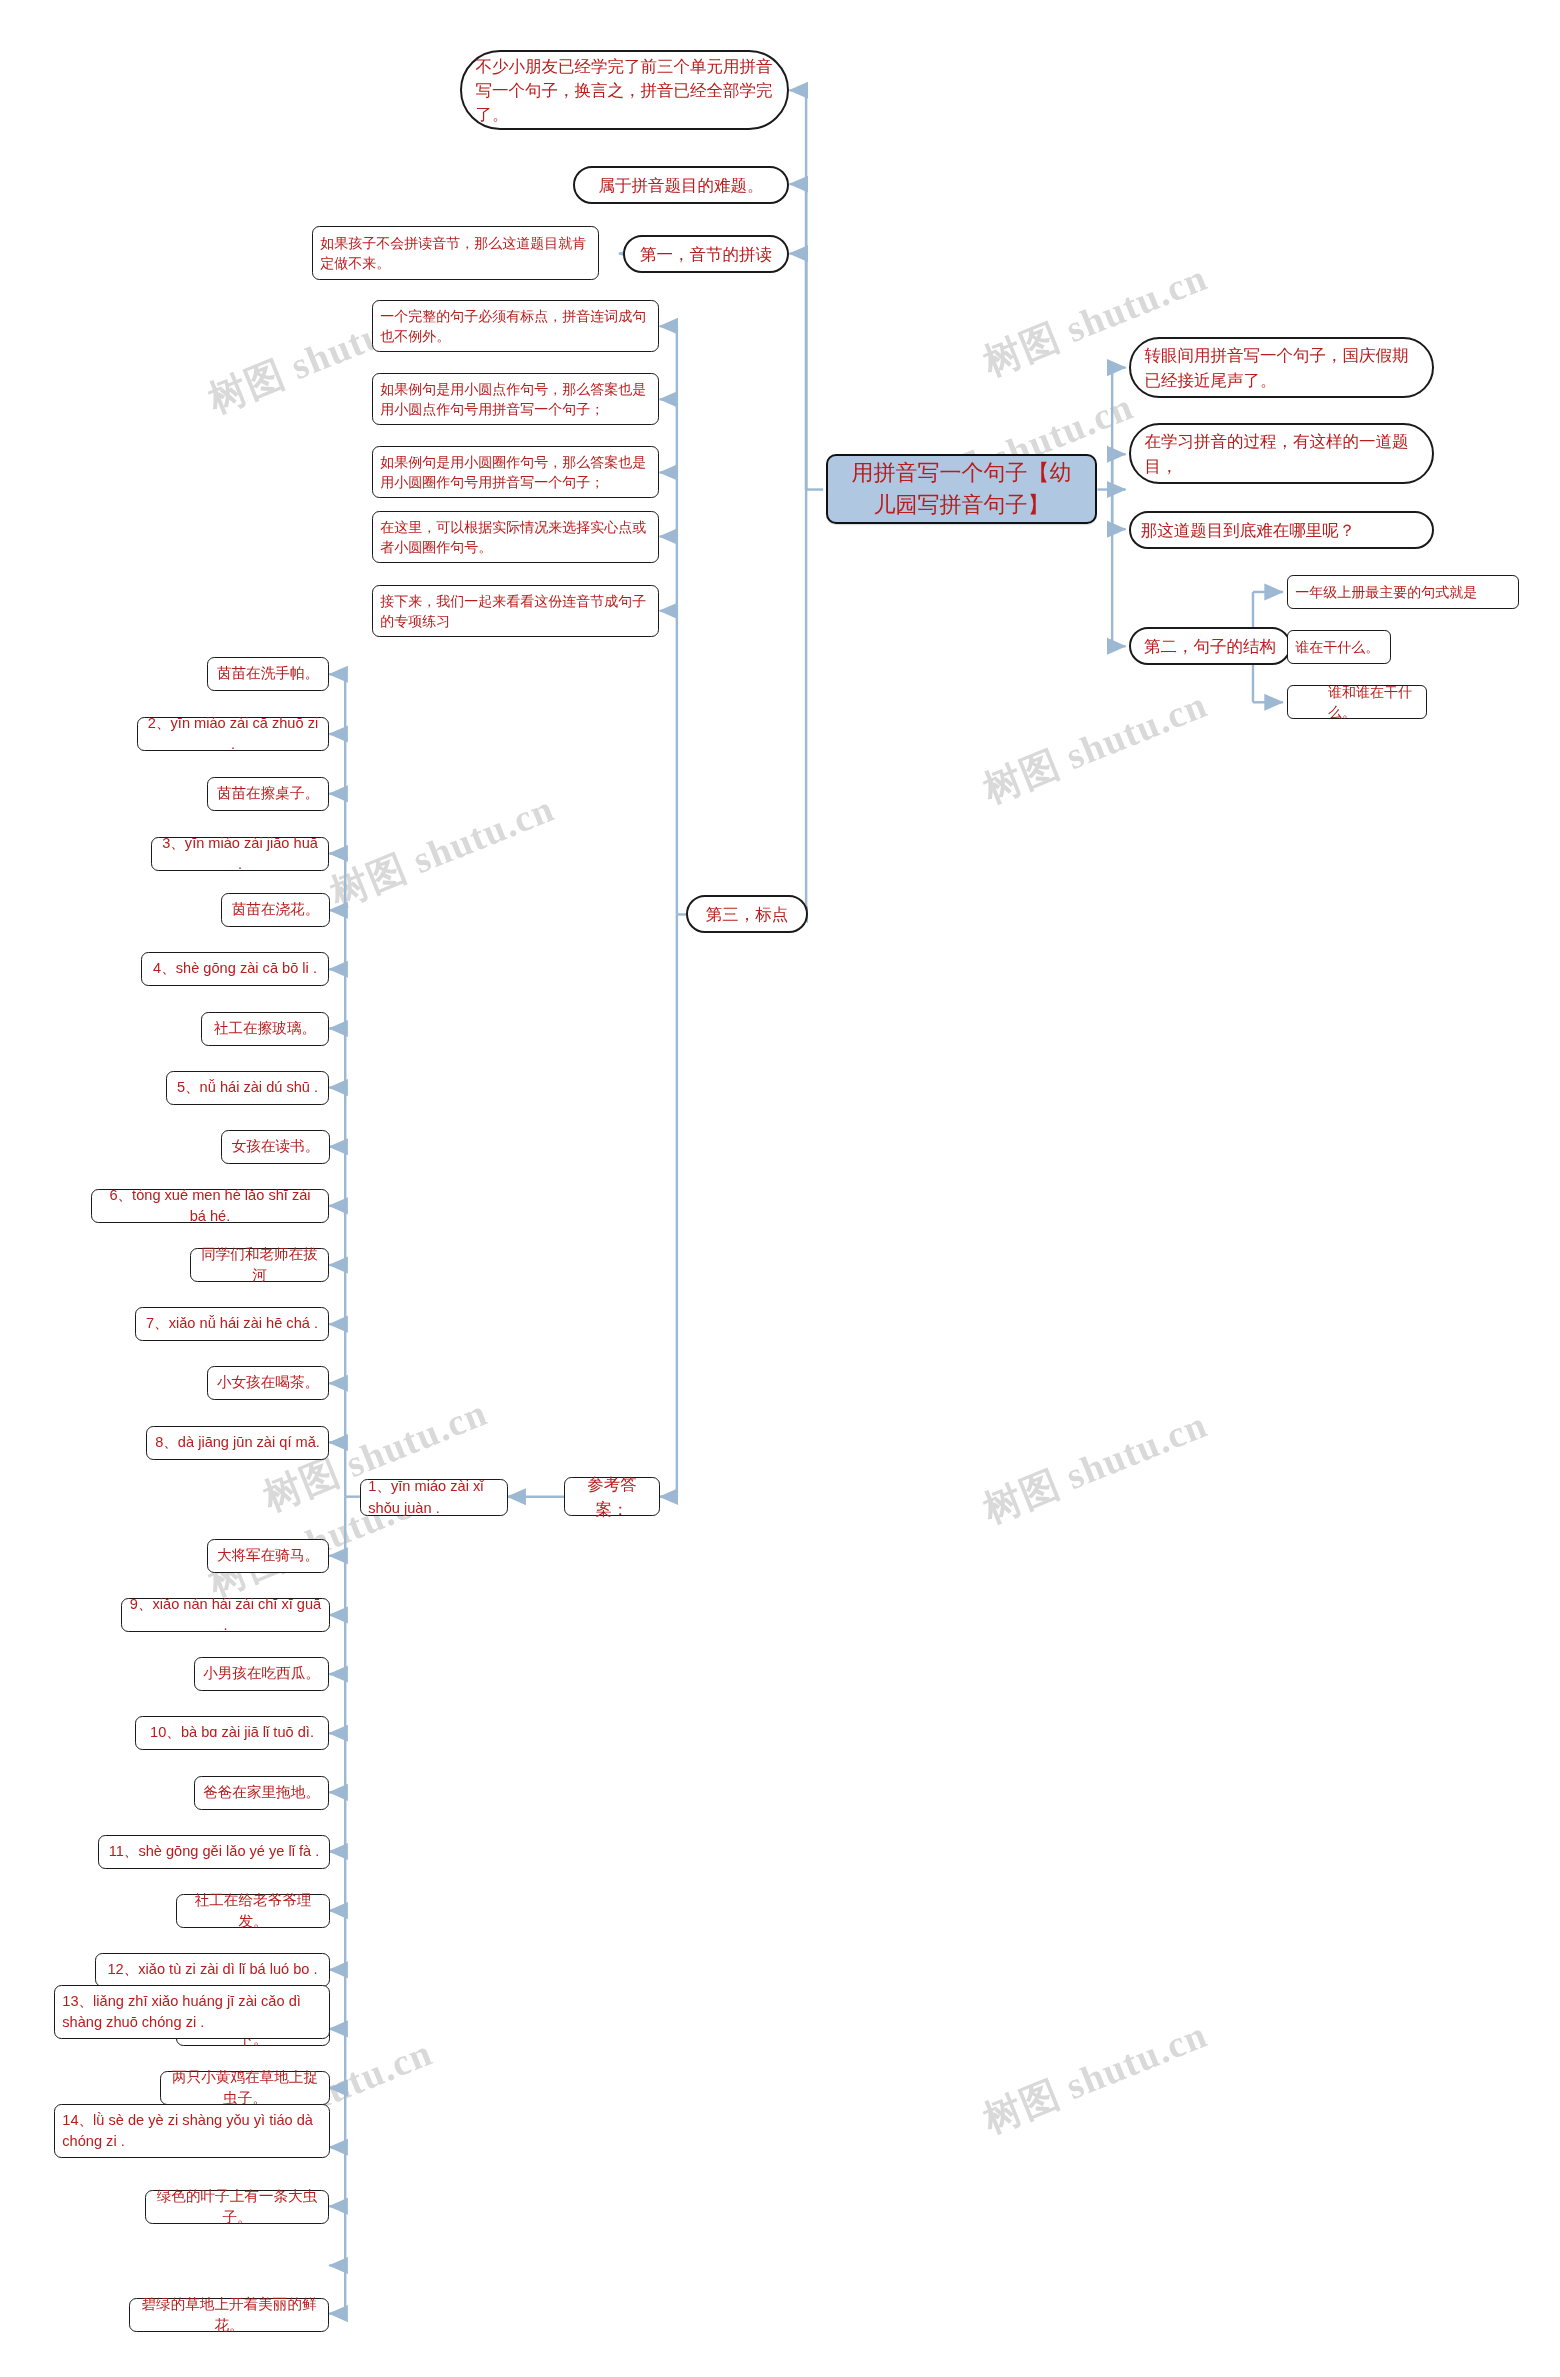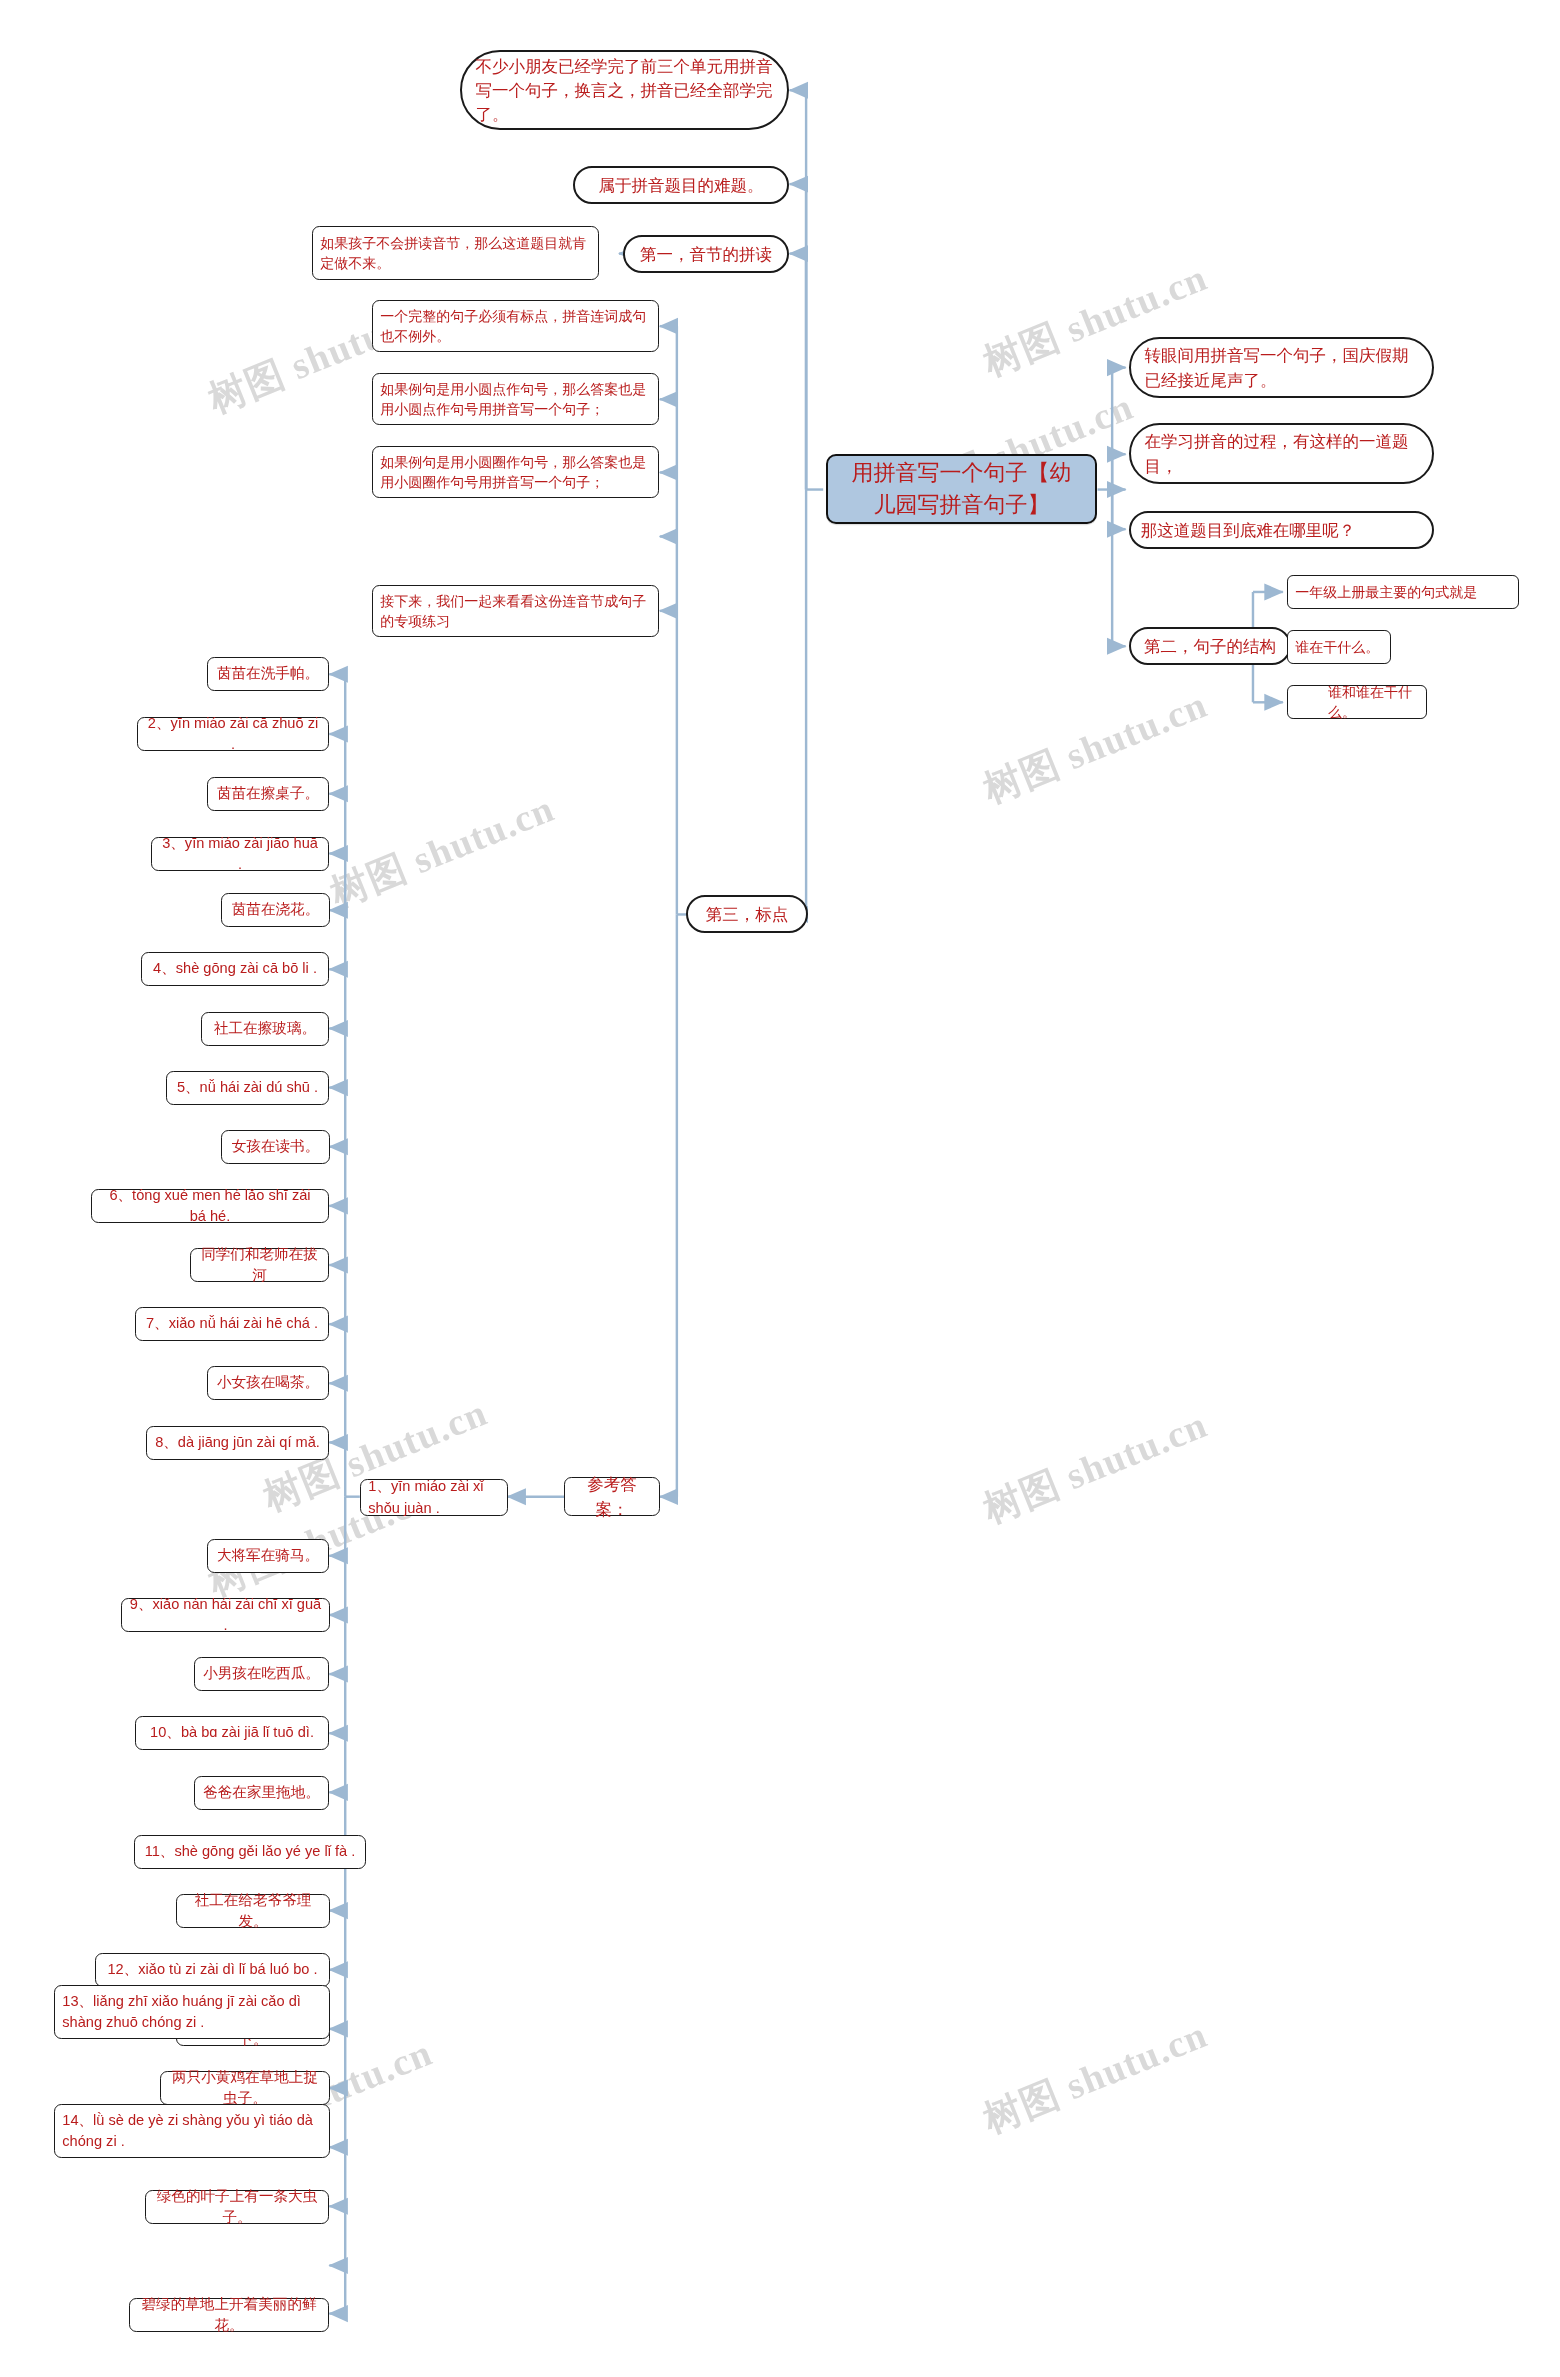--- a/index.html
+++ b/index.html
@@ -180,20 +180,23 @@
 
   <div class="node thin pad-s fs-23 ta-l" style="left:372px;top:300px;width:287px;height:52px;">
     <span class="txt">一个完整的句子必须有标点，拼音连词成句也不例外。</span>
   </div>
   <div class="node thin pad-s fs-23 ta-l" style="left:372px;top:373px;width:287px;height:52px;">
     <span class="txt">如果例句是用小圆点作句号，那么答案也是用小圆点作句号用拼音写一个句子；</span>
   </div>
   <div class="node thin pad-s fs-23 ta-l" style="left:372px;top:446px;width:287px;height:52px;">
     <span class="txt">如果例句是用小圆圈作句号，那么答案也是用小圆圈作句号用拼音写一个句子；</span>
   </div>
+  <div class="node thin pad-s fs-23 ta-l" style="left:372px;top:511px;width:287px;height:52px;">
+    <span class="txt">在这里，可以根据实际情况来选择实心点或者小圆圈作句号。</span>
+  </div>
   <div class="node thin pad-s fs-23 ta-l" style="left:372px;top:585px;width:287px;height:52px;">
     <span class="txt">接下来，我们一起来看看这份连音节成句子的专项练习</span>
   </div>
 
   <div class="node thin pad-s fs-27 ta-c" style="left:564px;top:1477px;width:96px;height:39px;justify-content:center;">
     <span class="txt ta-c">参考答案：</span>
   </div>
 
   <div class="node pill pad-l fs-27 ta-l" style="left:1129px;top:337px;width:305px;height:61px;">
     <span class="txt">转眼间用拼音写一个句子，国庆假期已经接近尾声了。</span>
@@ -283,21 +286,21 @@
     <span class="txt ta-c">小男孩在吃西瓜。</span>
   </div>
 
   <div class="node thin pad-s fs-24 ta-c" style="left:135px;top:1716px;width:194px;height:34px;justify-content:center;">
     <span class="txt ta-c">10、bà bɑ zài jiā lǐ tuō dì.</span>
   </div>
   <div class="node thin pad-s fs-24 ta-c" style="left:194px;top:1776px;width:135px;height:34px;justify-content:center;">
     <span class="txt ta-c">爸爸在家里拖地。</span>
   </div>
 
-  <div class="node thin pad-s fs-24 ta-c" style="left:98px;top:1835px;width:232px;height:34px;justify-content:center;margin-left:36px;">
+  <div class="node thin pad-s fs-24 ta-c" style="left:98px;top:1835px;width:232px;height:34px;justify-content:center;">
     <span class="txt ta-c">11、shè gōng gěi lǎo yé ye lǐ fà .</span>
   </div>
   <div class="node thin pad-s fs-24 ta-c" style="left:176px;top:1894px;width:154px;height:34px;justify-content:center;">
     <span class="txt ta-c">社工在给老爷爷理发。</span>
   </div>
 
   <div class="node thin pad-s fs-24 ta-c" style="left:95px;top:1953px;width:235px;height:34px;justify-content:center;">
     <span class="txt ta-c">12、xiǎo tù zi zài dì lǐ bá luó bo .</span>
   </div>
   <div class="node thin pad-s fs-24 ta-c" style="left:176px;top:2012px;width:154px;height:34px;justify-content:center;">

